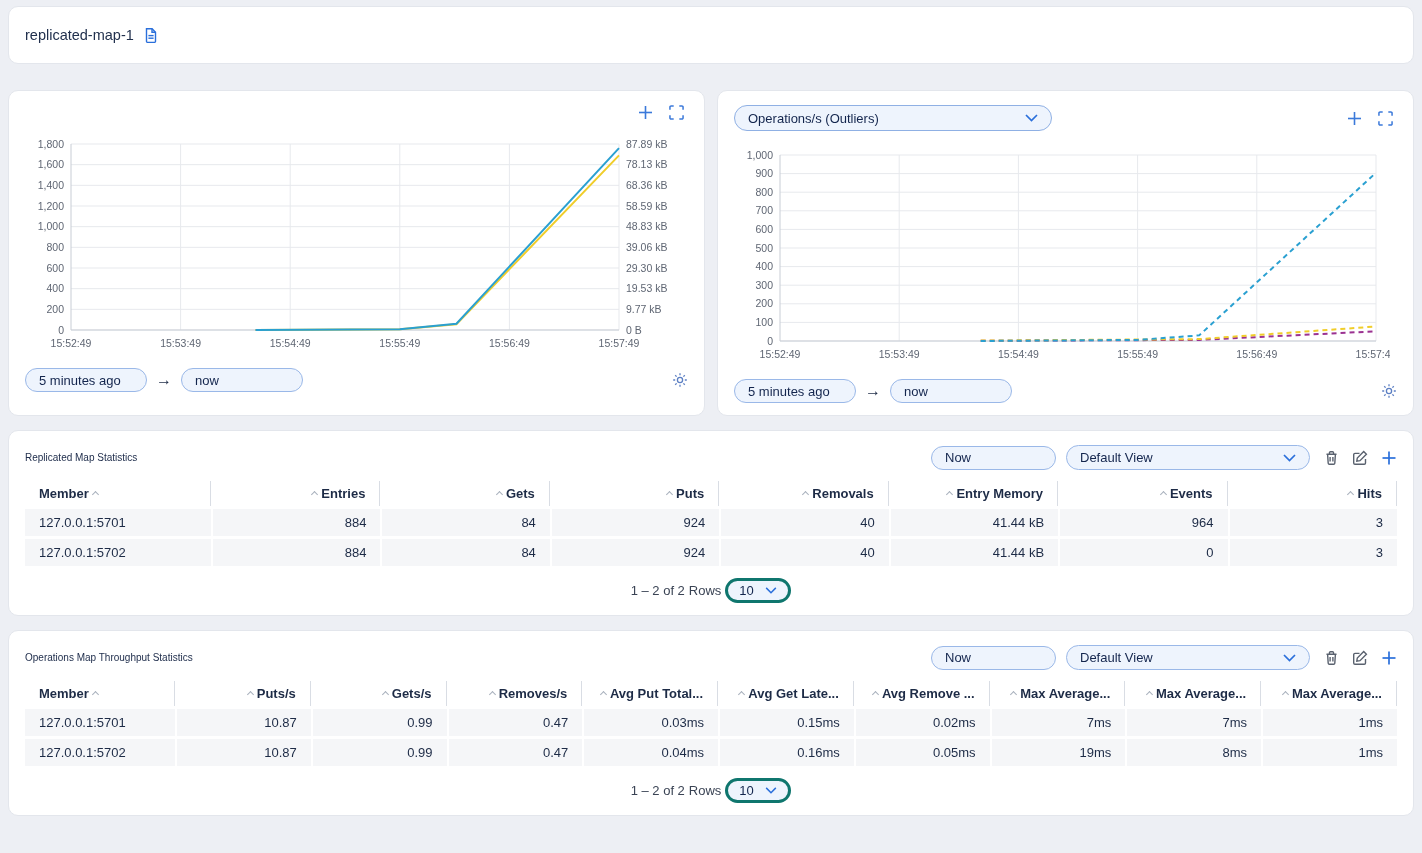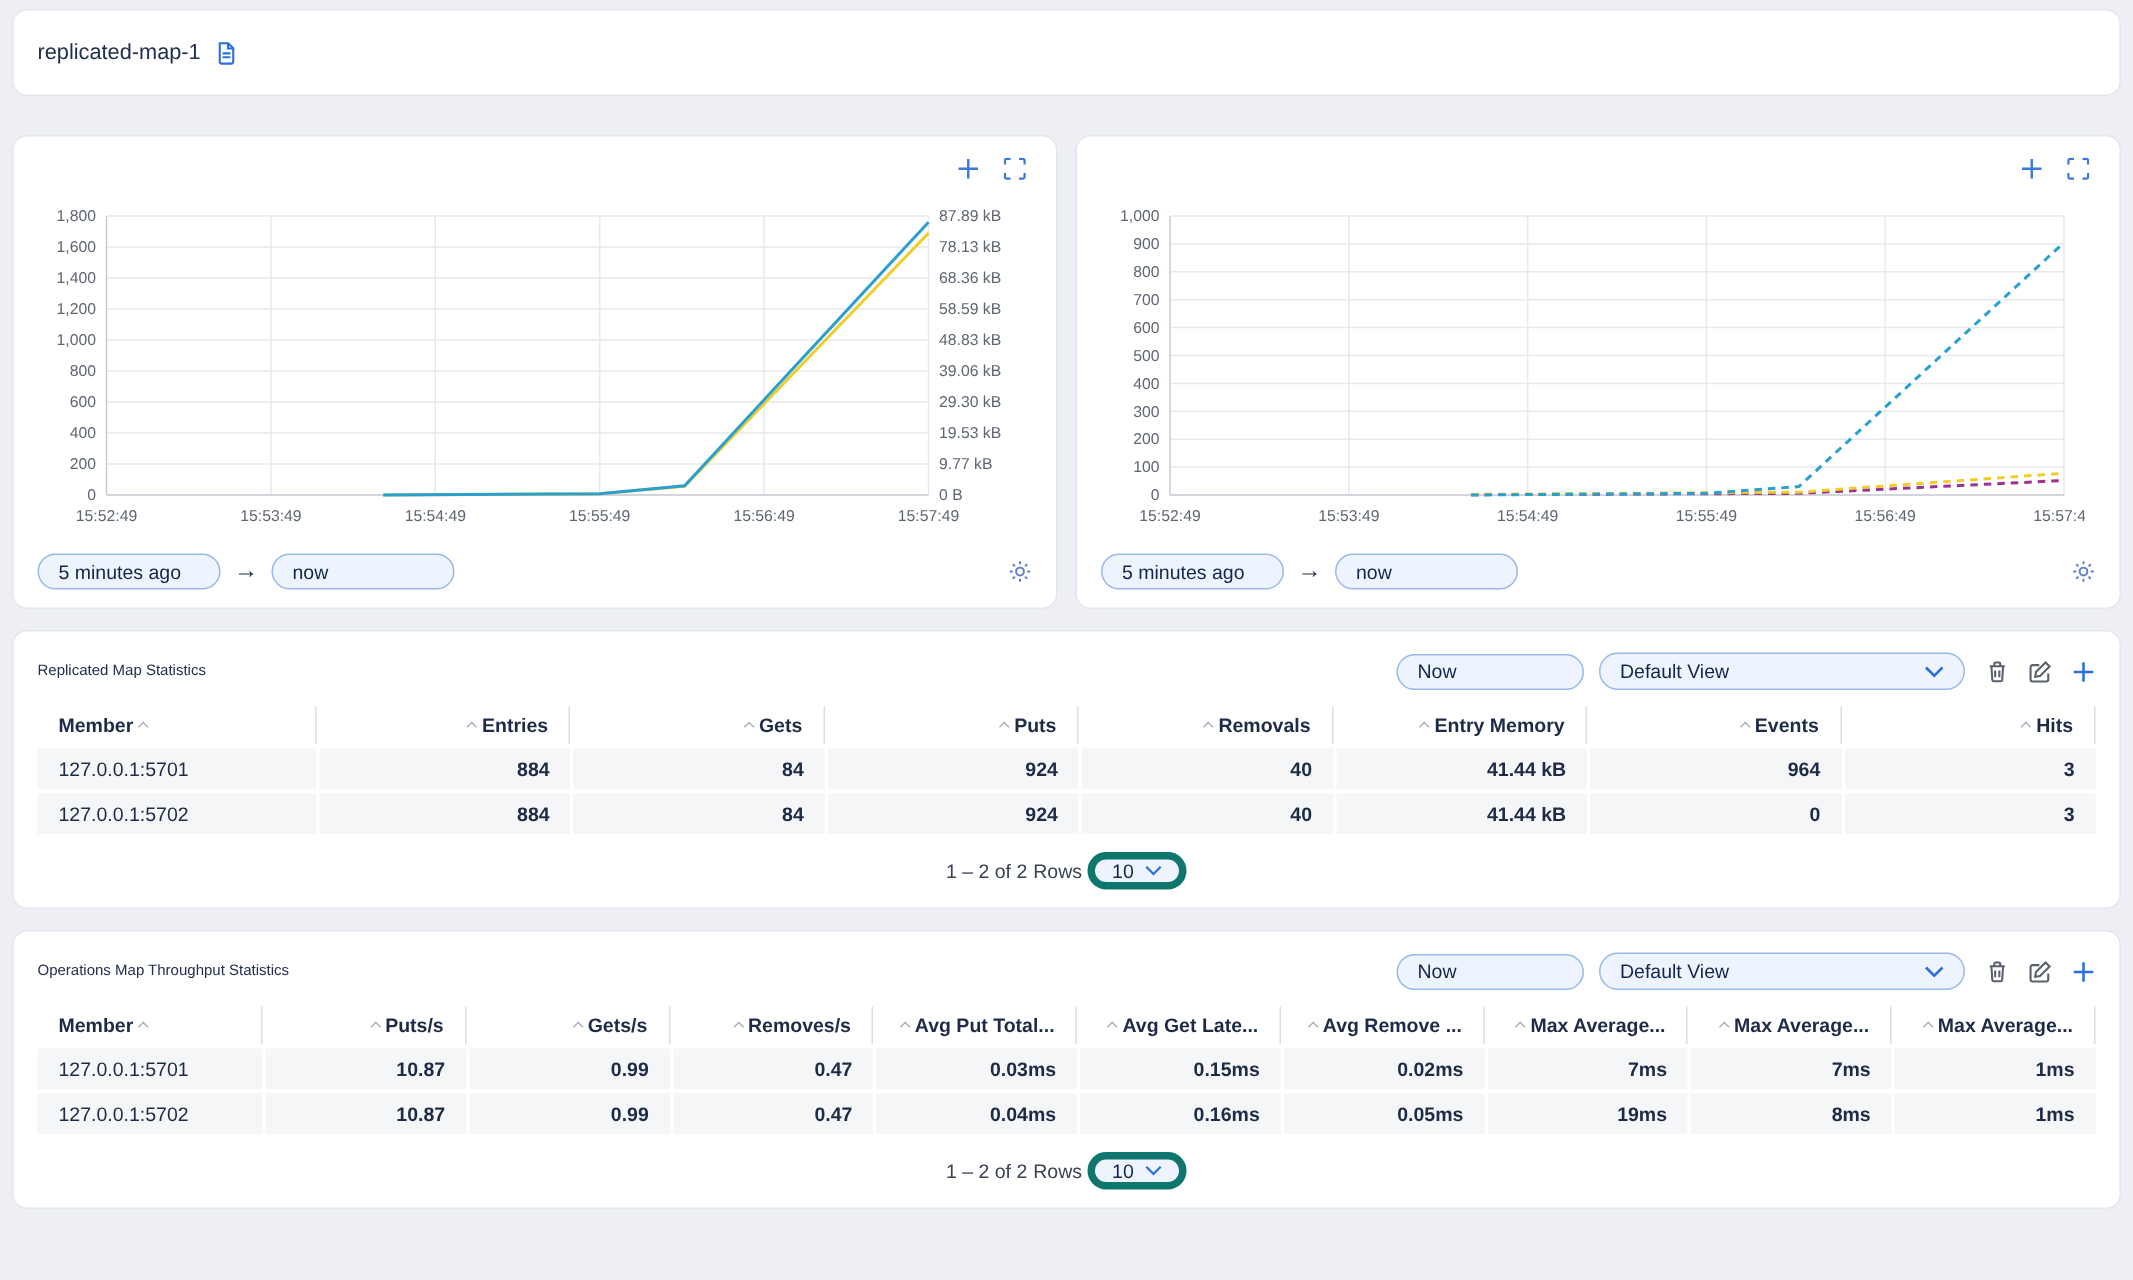--- a/index.html
+++ b/index.html
@@ -51,27 +51,27 @@
     padding:0 13px; font-size:13px; color:#13254d; cursor:pointer;
   }
   .w-240 { width:244px; }
   .w-125 { min-width:125px; }
   .tbl-icons { display:flex; align-items:center; gap:13px; margin-left:4px; }
 
   table { width:100%; border-collapse:separate; border-spacing:0 3px; table-layout:fixed; font-size:13px; margin-top:8px; }
   th { font-weight:bold; text-align:left; padding:5px 14px; border-right:1px solid #d9dde4; white-space:nowrap; overflow:hidden; text-overflow:ellipsis; color:#1d2b46; }
   th.num { text-align:right; }
   td { background:#f5f6f8; padding:6px 14px; white-space:nowrap; overflow:hidden; text-overflow:ellipsis; color:#1d2b46; }
-  td.num { text-align:right;font-weight:bold; }
+  td.num { text-align:right; }
   td + td { border-left:2px solid #fff; }
 
   .caret { display:inline-block; width:5px; height:5px; border-left:1.5px solid #a9b1bd; border-top:1.5px solid #a9b1bd; transform:rotate(45deg); margin:0 4px 1px 4px; }
 
   .pagination { display:flex; justify-content:center; align-items:center; gap:4px; margin-top:9px; font-size:13px; color:#3a4354; }
-  .rows-pill { width:66px; height:25px; border:5px solid #0f766e; background:#eef4fd; border-radius:13px; display:flex; align-items:center; justify-content:space-between; padding:0 11px; font-size:13px; color:#13254d; cursor:pointer; }
+  .rows-pill { width:66px; height:25px; border:3px solid #0f766e; background:#eef4fd; border-radius:13px; display:flex; align-items:center; justify-content:space-between; padding:0 11px; font-size:13px; color:#13254d; cursor:pointer; }
   .gray-ic { color:#59616e; }
 </style>
 </head>
 <body>
 
 <div class="panel titlebar">
   <span class="page-title">replicated-map-1</span>
   <span class="icon-btn">
     <svg width="16" height="17" viewBox="0 0 16 17" fill="none" stroke="#2a6fdb" stroke-width="1.4">
       <path d="M3.5 1.8 h5.6 l3.4 3.4 v9 a1.2 1.2 0 0 1 -1.2 1.2 h-6.6 a1.2 1.2 0 0 1 -1.2 -1.2 z"></path>
@@ -160,20 +160,28 @@
         <svg width="16" height="16" viewBox="0 0 16 16" fill="none" stroke="#5c7fc3" stroke-width="1.3">
           <circle cx="8" cy="8" r="2.6"></circle>
           <path d="M8 1.2v2M8 12.8v2M1.2 8h2M12.8 8h2M3.2 3.2l1.4 1.4M11.4 11.4l1.4 1.4M12.8 3.2l-1.4 1.4M4.6 11.4l-1.4 1.4"></path>
         </svg>
       </span>
     </div>
   </div>
 
   <div class="panel chart-panel">
     <div class="chart-head">
+      <div class="selector">
+        <span>Operations/s (Outliers)</span>
+        <span class="icon-btn">
+          <svg width="13" height="8" viewBox="0 0 13 8" fill="none" stroke="#2a6fdb" stroke-width="1.7">
+              <polyline points="1,1 6.5,6.5 12,1"></polyline>
+            </svg>
+        </span>
+      </div>
       <div class="head-icons">
         <span class="icon-btn">
           <svg width="15" height="15" viewBox="0 0 15 15" stroke="#3b79da" stroke-width="1.6">
               <line x1="7.5" y1="1" x2="7.5" y2="14"></line>
               <line x1="1" y1="7.5" x2="14" y2="7.5"></line>
             </svg>
         </span>
         <span class="icon-btn">
           <svg width="15" height="15" viewBox="0 0 16 16" fill="none" stroke="#3b79da" stroke-width="1.6">
             <path d="M5 1H2.2A1.2 1.2 0 0 0 1 2.2V5"></path>

